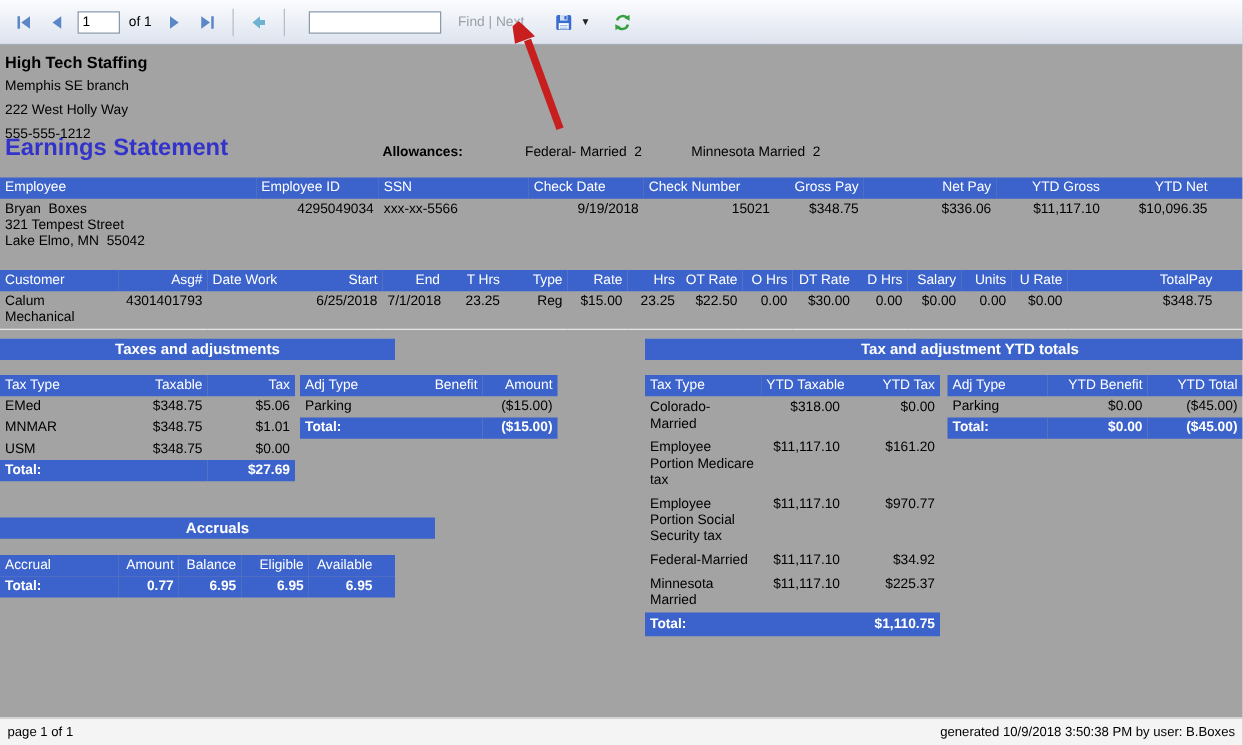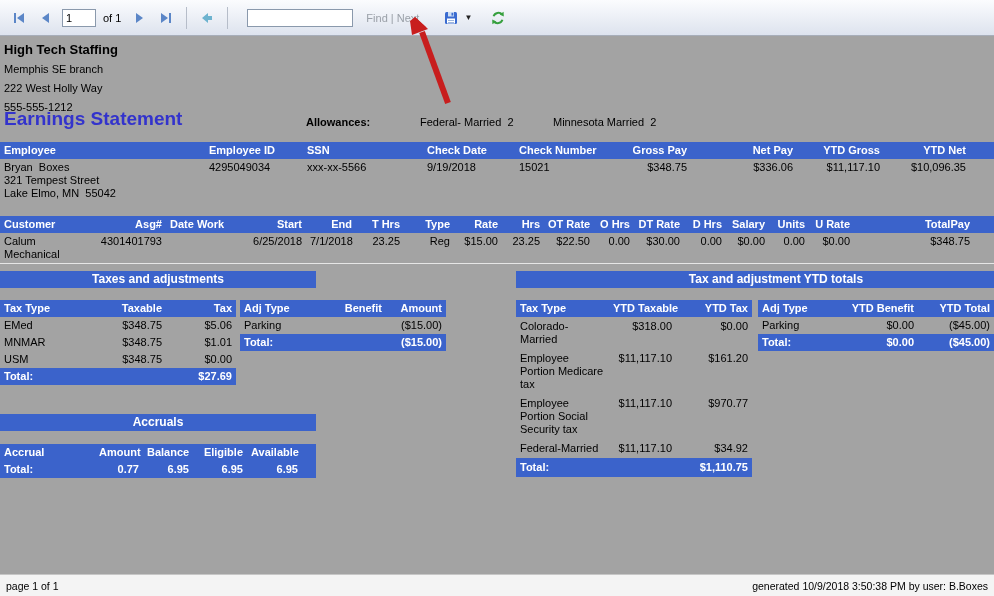--- a/index.html
+++ b/index.html
@@ -41,43 +41,43 @@
   .company .name{font-size:13px;font-weight:bold;margin-bottom:6px;}
   .company .line{font-size:11px;margin-bottom:7px;}
 
   .stmt-title{position:absolute;left:4px;top:72px;font-size:19px;font-weight:bold;color:var(--title-blue);}
   .allow-label{position:absolute;left:306px;top:80px;font-weight:bold;}
   .allow-fed{position:absolute;left:420px;top:80px;white-space:pre;}
   .allow-state{position:absolute;left:553px;top:80px;white-space:pre;}
 
   table{border-collapse:collapse;table-layout:fixed;}
   th,td{font-size:11px;padding:2px 4px;vertical-align:top;line-height:13px;}
-  th{background:var(--blue);color:#fff;font-weight:bold;text-align:left;white-space:nowrap;}
+  th{background:var(--blue);color:#fff;font-weight:normal;text-align:left;white-space:nowrap;}
   .num{text-align:right;}
-  .ctr{text-align:left;}
+  .ctr{text-align:right;}
   .pre{white-space:pre;}
   .banner{background:var(--blue);color:#fff;font-weight:bold;text-align:center;
     height:17px;line-height:17px;font-size:12px;}
   tr.total td{background:var(--blue);color:#fff;font-weight:bold;}
 
   .emp-table{position:absolute;left:0;top:106px;width:994px;}
   .emp-table td.last,.emp-table th.last{padding-right:28px;}
 
   .asg-table{position:absolute;left:0;top:180px;width:994px;}
   .asg-table td.last,.asg-table th.last{padding-right:24px;}
   .asg-table td{border-bottom:1px solid #e6e6e6;}
 
   .sec-taxes{position:absolute;left:0;top:235px;width:446px;}
   .sec-taxes .banner{width:316px;}
   .sec-row{display:flex;margin-top:12px;align-items:flex-start;}
   .tax-table{width:236px;}
   .adj-table{width:206px;margin-left:4px;}
 
   .sec-accruals{position:absolute;left:0;top:378px;width:316px;}
-  .sec-accruals .banner{width:316px;}
+  .sec-accruals .banner{width:348px;}
   .acc-table{width:316px;margin-top:13px;padding-left:48px;}
   .acc-table td.lastc,.acc-table th.lastc{padding-right:18px;}
 
   .sec-ytd{position:absolute;left:516px;top:235px;width:478px;}
   .sec-ytd .banner{width:520px;}
   .ytd-tax-table{width:236px;}
   .ytd-tax-table td{padding-top:3px;padding-bottom:3px;}
   .ytd-adj-table{width:236px;margin-left:6px;}
 
   .footer{
@@ -386,20 +386,25 @@
         <tr>
           <td>Employee Portion Social Security tax</td>
           <td class="num">$11,117.10</td>
           <td class="num">$970.77</td>
         </tr>
         <tr>
           <td>Federal-Married</td>
           <td class="num">$11,117.10</td>
           <td class="num">$34.92</td>
         </tr>
+        <tr>
+          <td>Minnesota Married</td>
+          <td class="num">$11,117.10</td>
+          <td class="num">$225.37</td>
+        </tr>
         <tr class="total">
           <td colspan="2">Total:</td>
           <td class="num">$1,110.75</td>
         </tr>
       </tbody>
         </table>
       <table class="ytd-adj-table">
         <colgroup>
             <col style="width:80px">
             <col style="width:80px">

